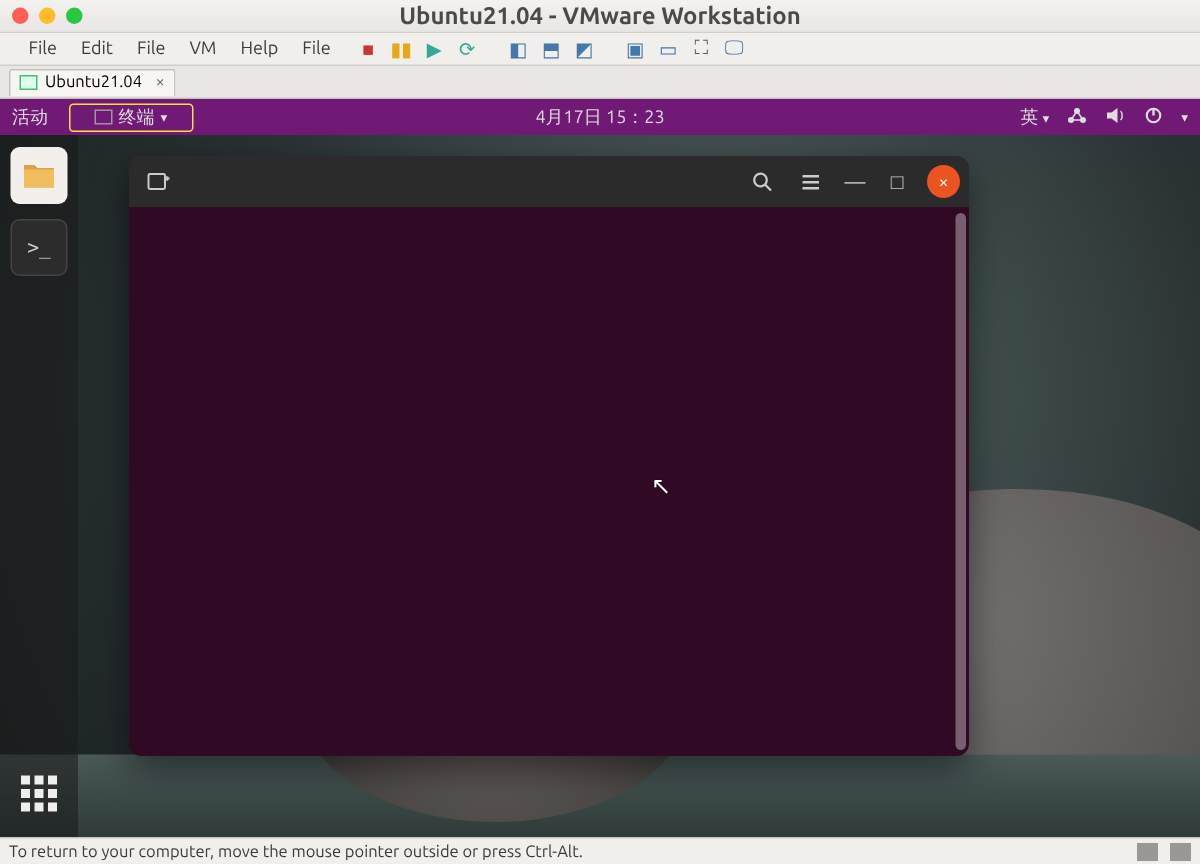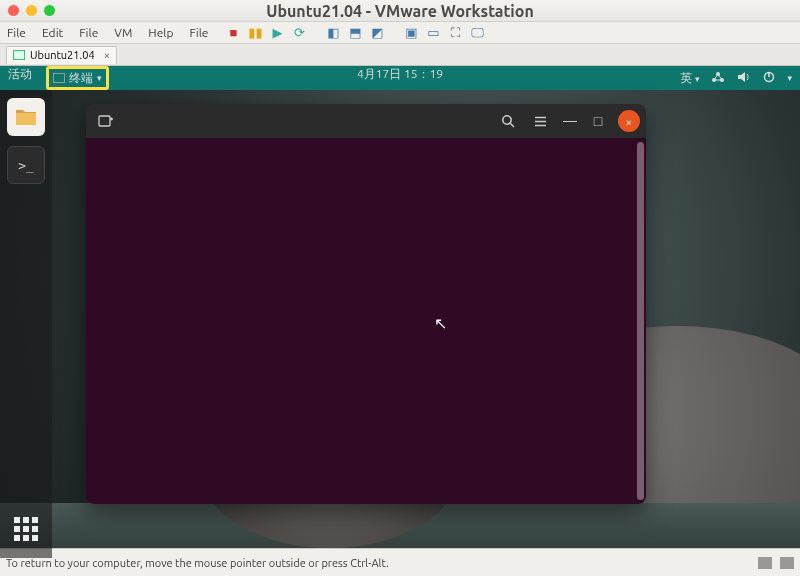--- a/index.html
+++ b/index.html
@@ -4,41 +4,41 @@
 <style>
   * { box-sizing: border-box; margin: 0; padding: 0; font-family: "Ubuntu", "Segoe UI", Arial, sans-serif; }
   body { width: 800px; height: 576px; overflow: hidden; background: #fff; position: relative; }
 
   
   .vmware-titlebar { height: 22px; background: linear-gradient(#f4f2ef,#e8e6e3); display:flex; align-items:center; padding:0 8px; gap:7px; border-bottom:1px solid #d0cfca; }
   .traffic-light { width:11px; height:11px; border-radius:50%; }
   .tl-close { background:#ff5f57; } .tl-min { background:#febc2e; } .tl-max { background:#28c840; }
   .vmware-title { position:absolute; left:0; right:0; text-align:center; font-size:16px; color:#4a4a4a; font-weight:bold; pointer-events:none; }
 
-  .vmware-menubar { height:22px; background:#f1efec; display:flex; align-items:center; padding:0 0; gap:2px; border-bottom:1px solid #d0cfca; font-size:12px; color:#3c3c3c; }
+  .vmware-menubar { height:22px; background:#f1efec; display:flex; align-items:center; padding:0 12px; gap:2px; border-bottom:1px solid #d0cfca; font-size:12px; color:#3c3c3c; }
   .vmware-menubar .menu-item { padding:2px 7px; cursor:default; }
   .vmware-toolbar { display:flex; align-items:center; gap:6px; margin-left:8px; }
   .tb-icon { width:16px; height:16px; display:flex; align-items:center; justify-content:center; font-size:13px; }
 
   .vmware-tabs { height:22px; background:#e9e7e4; display:flex; align-items:center; padding:0 6px; border-bottom:1px solid #c5c3bf; font-size:11px; }
   .vm-tab { height:18px; display:flex; align-items:center; gap:5px; padding:0 6px; background:#f7f6f3; border:1px solid #c5c3bf; border-bottom:none; border-radius:2px 2px 0 0; }
   .vm-tab .monitor-icon { width:12px;height:10px; border:1px solid #4b7; background:#dfe; }
   .vm-tab .close-x { font-size:11px; color:#666; margin-left:4px; }
 
   
   .guest { position:relative; height: calc(576px - 22px - 22px - 22px - 18px); background:#000; }
   .wallpaper { position:absolute; inset:0; background: radial-gradient(circle at 60% 40%, #5a6a6c 0%, #3d4a4a 35%, #2a3333 60%, #1a2020 100%); }
   .wallpaper::before, .wallpaper::after { content:""; position:absolute; border-radius:50%; }
   .wallpaper::before { width:420px; height:260px; background:radial-gradient(circle at 40% 30%, #7a7675, #4a4645); right:-60px; bottom:-30px; transform:rotate(-8deg); }
   .wallpaper::after { width:260px; height:160px; background:radial-gradient(circle at 50% 40%, #6a6663, #3e3b39); left:200px; bottom:10px; }
   .water { position:absolute; left:0; right:0; bottom:0; height:55px; background:linear-gradient(#4a5a58,#2d3a38); }
 
-  .ubuntu-topbar { position:absolute; top:0; left:0; right:0; height:24px; background:#0f766e; display:flex; color:#ddd; font-size:12px; padding:0 8px; z-index:10; }
+  .ubuntu-topbar { position:absolute; top:0; left:0; right:0; height:24px; background:#701a75; display:flex; align-items:center; color:#ddd; font-size:12px; padding:0 8px; z-index:10; }
   .ubuntu-topbar .activities { }
-  .ubuntu-topbar .terminal-chip { display:flex; align-items:center; gap:4px; margin-left:14px; padding:0 4px; border:3px solid #fde047; border-radius:3px; }
+  .ubuntu-topbar .terminal-chip { display:flex; align-items:center; gap:4px; margin-left:14px; padding:0 16px; border:1px solid #fde047; border-radius:3px; }
   .ubuntu-topbar .nub-icon { width:12px;height:10px; border:1px solid #999; }
   .ubuntu-topbar .dropdown-arrow { font-size:9px; }
   .ubuntu-topbar .center { position:absolute; left:0; right:0; text-align:center; pointer-events:none; }
   .ubuntu-topbar .right { margin-left:auto; display:flex; align-items:center; gap:12px; }
   .ubuntu-topbar .indicator { font-size:12px; }
 
   .ubuntu-dock { position:absolute; top:24px; bottom:0; left:0; width:52px; background:rgba(28,28,28,0.58); display:flex; flex-direction:column; align-items:center; padding-top:8px; gap:10px; z-index:9; }
   .dock-item { width:38px; height:38px; border-radius:6px; display:flex; align-items:center; justify-content:center; }
   .files-icon { background:#f3f0ec; }
   .files-icon svg { width:24px; height:22px; }
@@ -52,21 +52,21 @@
   .terminal-window { position:absolute; top:38px; left:86px; width:560px; height:400px; border-radius:8px; overflow:hidden; box-shadow:0 8px 24px rgba(0,0,0,0.5); z-index:20; }
   .terminal-header { height:34px; background:#2b2b2b; display:flex; align-items:center; padding:0 6px; gap:4px; }
   .th-btn { width:28px; height:28px; border-radius:4px; display:flex; align-items:center; justify-content:center; color:#ccc; font-size:14px; }
   .th-spacer { flex:1; }
   .th-close { width:22px; height:22px; border-radius:50%; background:#e95420; color:#fff; display:flex; align-items:center; justify-content:center; font-size:12px; margin-left:4px; }
   .terminal-body { position:relative; height:calc(100% - 34px); background:#300a24; }
   .terminal-body .scrollbar { position:absolute; right:2px; top:4px; bottom:4px; width:7px; background:rgba(255,255,255,0.35); border-radius:4px; }
   .cursor-pointer { position:absolute; left:434px; top:248px; color:#fff; font-size:16px; pointer-events:none; z-index:30; text-shadow:0 0 1px #000; }
 
   
-  .vmware-status { position:absolute; left:0; right:0; bottom:0; height:28px; background:#f1efec; border-top:1px solid #c9c7c3; display:flex; align-items:center; font-size:11px; color:#3a3a3a; padding:0 6px; gap:8px; }
+  .vmware-status { position:absolute; left:0; right:0; bottom:0; height:18px; background:#f1efec; border-top:1px solid #c9c7c3; display:flex; align-items:center; font-size:11px; color:#3a3a3a; padding:0 6px; gap:8px; }
   .vmware-status .spring { flex:1; }
   .status-dev { width:14px; height:12px; background:#9a9894; }
 </style>
 </head>
 <body>
 
 <div class="vmware-titlebar">
   <div class="traffic-light tl-close"></div>
   <div class="traffic-light tl-min"></div>
   <div class="traffic-light tl-max"></div>
@@ -110,21 +110,21 @@
     <div class="water"></div>
   </div>
 
   <div class="ubuntu-topbar">
     <span class="activities">活动</span>
     <span class="terminal-chip">
       <span class="nub-icon"></span>
       <span>终端</span>
       <span class="dropdown-arrow">▾</span>
     </span>
-    <span class="center">4月17日  15：19</span>
+    <span class="center">4月17日  15：23</span>
     <span class="right">
       <span class="indicator"><span>英</span> <span style="font-size:9px">▾</span></span>
       <span class="indicator">
         <svg width="14" height="12" viewBox="0 0 14 12">
             <g fill="#ddd">
               <circle cx="7" cy="3" r="2"></circle>
               <circle cx="3" cy="9" r="2"></circle>
               <circle cx="11" cy="9" r="2"></circle>
               <path d="M7 3L3 9M7 3L11 9M3 9H11" stroke="#ddd" stroke-width="1" fill="none"></path>
             </g>

